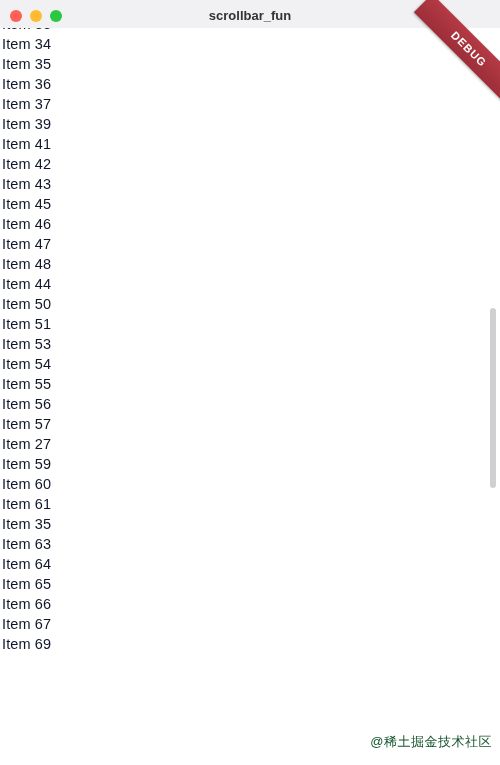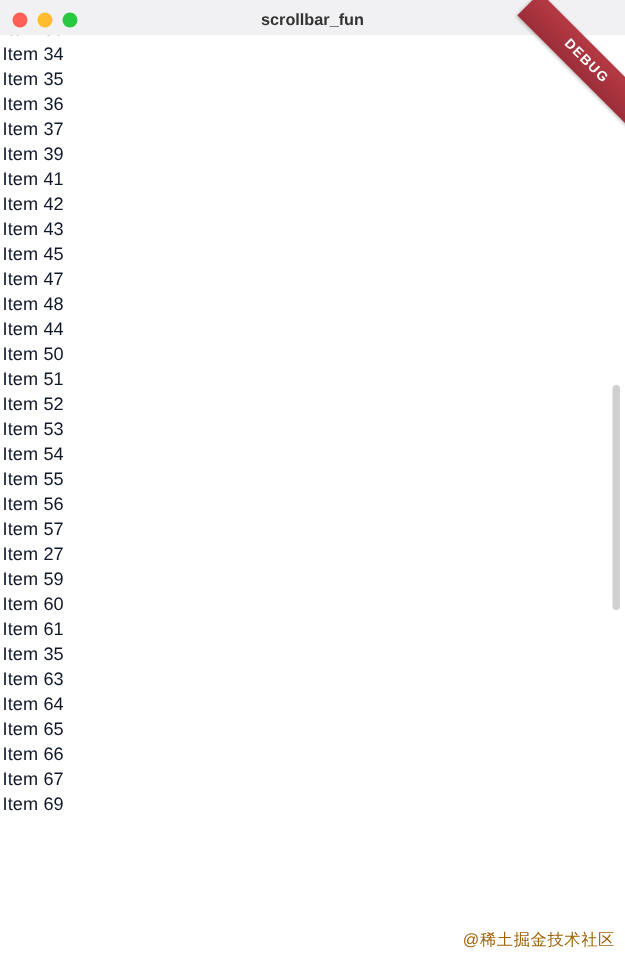--- a/index.html
+++ b/index.html
@@ -92,23 +92,23 @@
       font-weight: 700;
       letter-spacing: 1px;
       text-align: center;
       line-height: 26px;
       transform: rotate(45deg);
       box-shadow: 0 1px 3px rgba(0,0,0,0.3);
     }
     .watermark {
       position: absolute;
       right: 8px;
-      bottom: 4px;
+      bottom: 14px;
       font-size: 13px;
-      color: #a16207;
+      color: #14532d;
       letter-spacing: 0.5px;
     }
   </style>
 </head>
 <body>
 
 <div class="titlebar">
   <div class="traffic-lights">
     <div class="light close"></div>
     <div class="light min"></div>
@@ -122,26 +122,26 @@
     <div class="list-item">Item 33</div>
     <div class="list-item">Item 34</div>
     <div class="list-item">Item 35</div>
     <div class="list-item">Item 36</div>
     <div class="list-item">Item 37</div>
     <div class="list-item">Item 39</div>
     <div class="list-item">Item 41</div>
     <div class="list-item">Item 42</div>
     <div class="list-item">Item 43</div>
     <div class="list-item">Item 45</div>
+    <div class="list-item">Item 46</div>
     <div class="list-item">Item 47</div>
     <div class="list-item">Item 48</div>
     <div class="list-item">Item 44</div>
     <div class="list-item">Item 50</div>
     <div class="list-item">Item 51</div>
-    <div class="list-item">Item 52</div>
     <div class="list-item">Item 53</div>
     <div class="list-item">Item 54</div>
     <div class="list-item">Item 55</div>
     <div class="list-item">Item 56</div>
     <div class="list-item">Item 57</div>
     <div class="list-item">Item 27</div>
     <div class="list-item">Item 59</div>
     <div class="list-item">Item 60</div>
     <div class="list-item">Item 61</div>
     <div class="list-item">Item 35</div>

